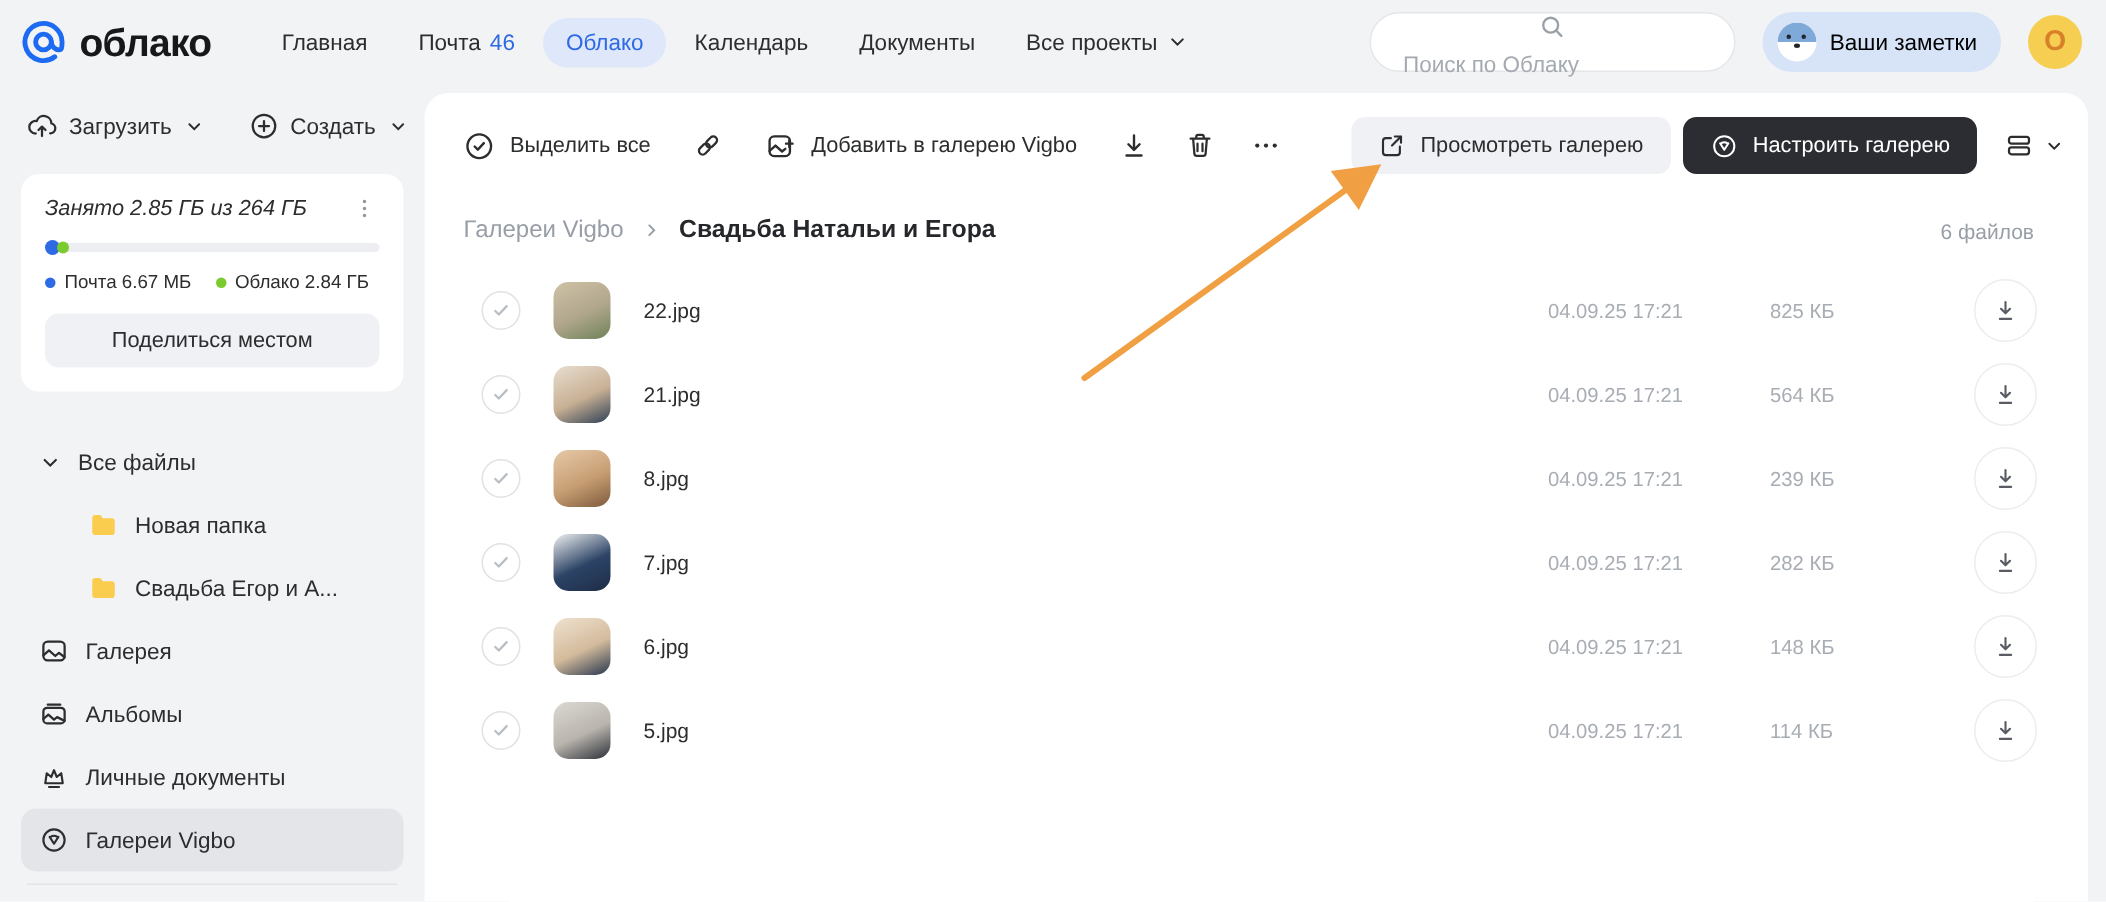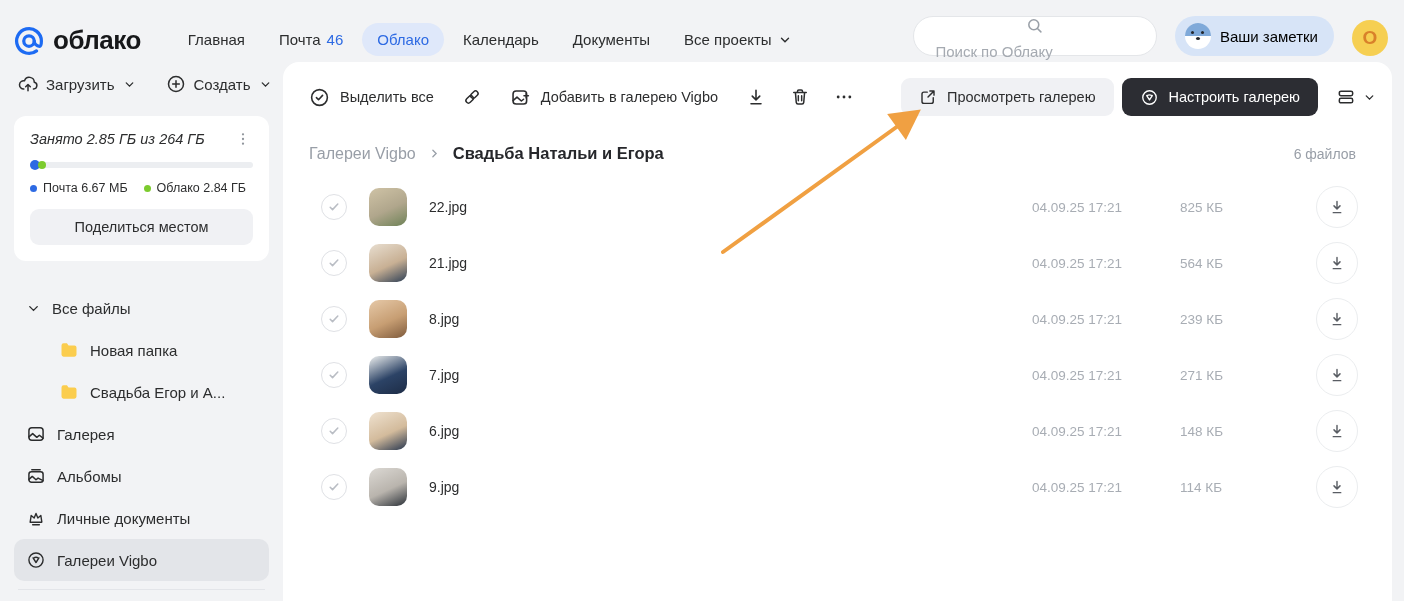--- a/index.html
+++ b/index.html
@@ -4,21 +4,21 @@
 <style>
   * { margin:0; padding:0; box-sizing:border-box; }
   html,body { width:1404px; height:601px; overflow:hidden; }
   body {
     font-family:"Liberation Sans","DejaVu Sans",sans-serif;
     background:#f2f3f5; color:#2c2d2e; position:relative;
   }
   svg { display:block; }
 
   
-  .topbar { height:56px; display:flex; align-items:flex-end; padding:0 16px 0 14px; gap:4px; }
+  .topbar { height:56px; display:flex; align-items:center; padding:0 16px 0 14px; gap:4px; }
   .logo { display:flex; align-items:center; gap:9px; margin-right:28px; cursor:pointer; }
   .logo-glyph { color:#1d6bf3; font-weight:700; }
   .logo-text { font-size:26px; font-weight:700; letter-spacing:-0.5px; color:#17181a; }
   .nav-item { display:flex; align-items:center; gap:6px; padding:8px 15px; border-radius:20px;
               font-size:15px; color:#2c2d2e; cursor:pointer; white-space:nowrap; }
   .nav-item .badge { color:#2d6ae3; }
   .nav-item.active { background:#dfe8fa; color:#2d6ae3; }
   .chev { color:#2c2d2e; }
   .search-box { margin-left:auto; width:244px; height:40px; background:#fff; border:1px solid #e4e6e9;
                 border-radius:21px; display:flex; align-items:center; gap:9px; padding:0 14px;flex-direction:column; }
@@ -429,21 +429,21 @@
 
       <div class="file-row">
         <span class="row-check">
           <svg width="14" height="14" viewBox="0 0 24 24" fill="none" stroke="currentColor" stroke-width="2.6" stroke-linecap="round" stroke-linejoin="round">
               <path d="M5.5 12.5l4 4 9-9.5"></path>
             </svg>
         </span>
         <span class="thumb" style="background: linear-gradient(155deg, rgb(238, 240, 239) 0%, rgb(44, 67, 102) 55%, rgb(29, 44, 70) 100%);"></span>
         <span class="fname">7.jpg</span>
         <span class="fdate">04.09.25 17:21</span>
-        <span class="fsize">271 КБ</span>
+        <span class="fsize">282 КБ</span>
         <button class="dl-btn">
           <svg width="18" height="18" viewBox="0 0 24 24" fill="none" stroke="currentColor" stroke-width="1.9" stroke-linecap="round" stroke-linejoin="round">
               <path d="M12 4.5v10M8 10.5l4 4 4-4M7 19.5h10"></path>
             </svg>
         </button>
       </div>
 
       <div class="file-row">
         <span class="row-check">
           <svg width="14" height="14" viewBox="0 0 24 24" fill="none" stroke="currentColor" stroke-width="2.6" stroke-linecap="round" stroke-linejoin="round">
@@ -461,21 +461,21 @@
         </button>
       </div>
 
       <div class="file-row">
         <span class="row-check">
           <svg width="14" height="14" viewBox="0 0 24 24" fill="none" stroke="currentColor" stroke-width="2.6" stroke-linecap="round" stroke-linejoin="round">
               <path d="M5.5 12.5l4 4 9-9.5"></path>
             </svg>
         </span>
         <span class="thumb" style="background: linear-gradient(155deg, rgb(220, 217, 212) 0%, rgb(185, 180, 173) 55%, rgb(43, 49, 56) 100%);"></span>
-        <span class="fname">9.jpg</span>
+        <span class="fname">5.jpg</span>
         <span class="fdate">04.09.25 17:21</span>
         <span class="fsize">114 КБ</span>
         <button class="dl-btn">
           <svg width="18" height="18" viewBox="0 0 24 24" fill="none" stroke="currentColor" stroke-width="1.9" stroke-linecap="round" stroke-linejoin="round">
               <path d="M12 4.5v10M8 10.5l4 4 4-4M7 19.5h10"></path>
             </svg>
         </button>
       </div>
     </div>
 

